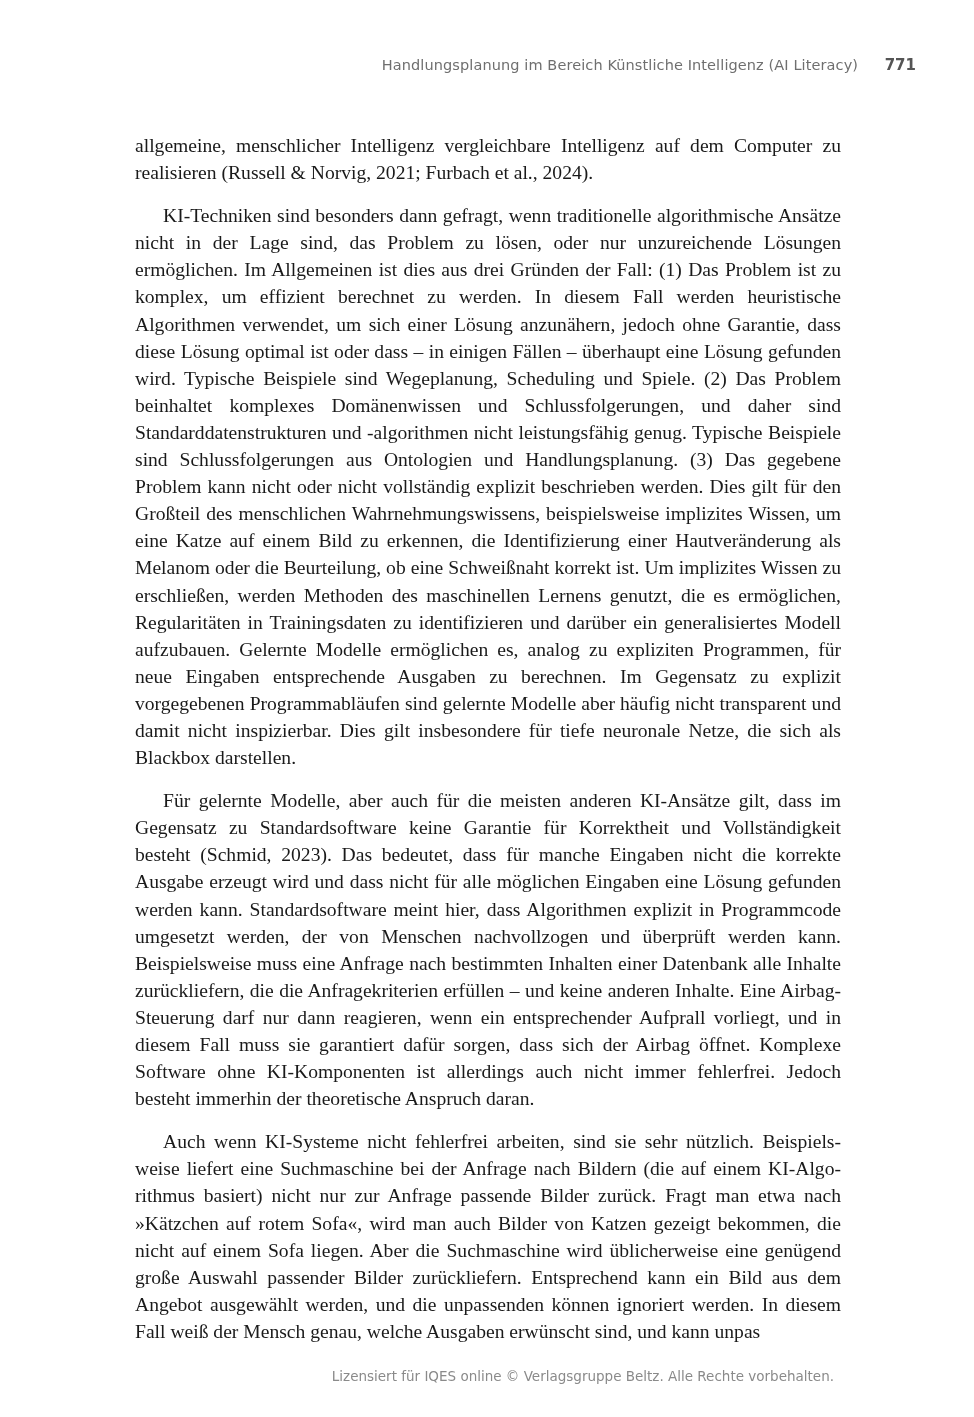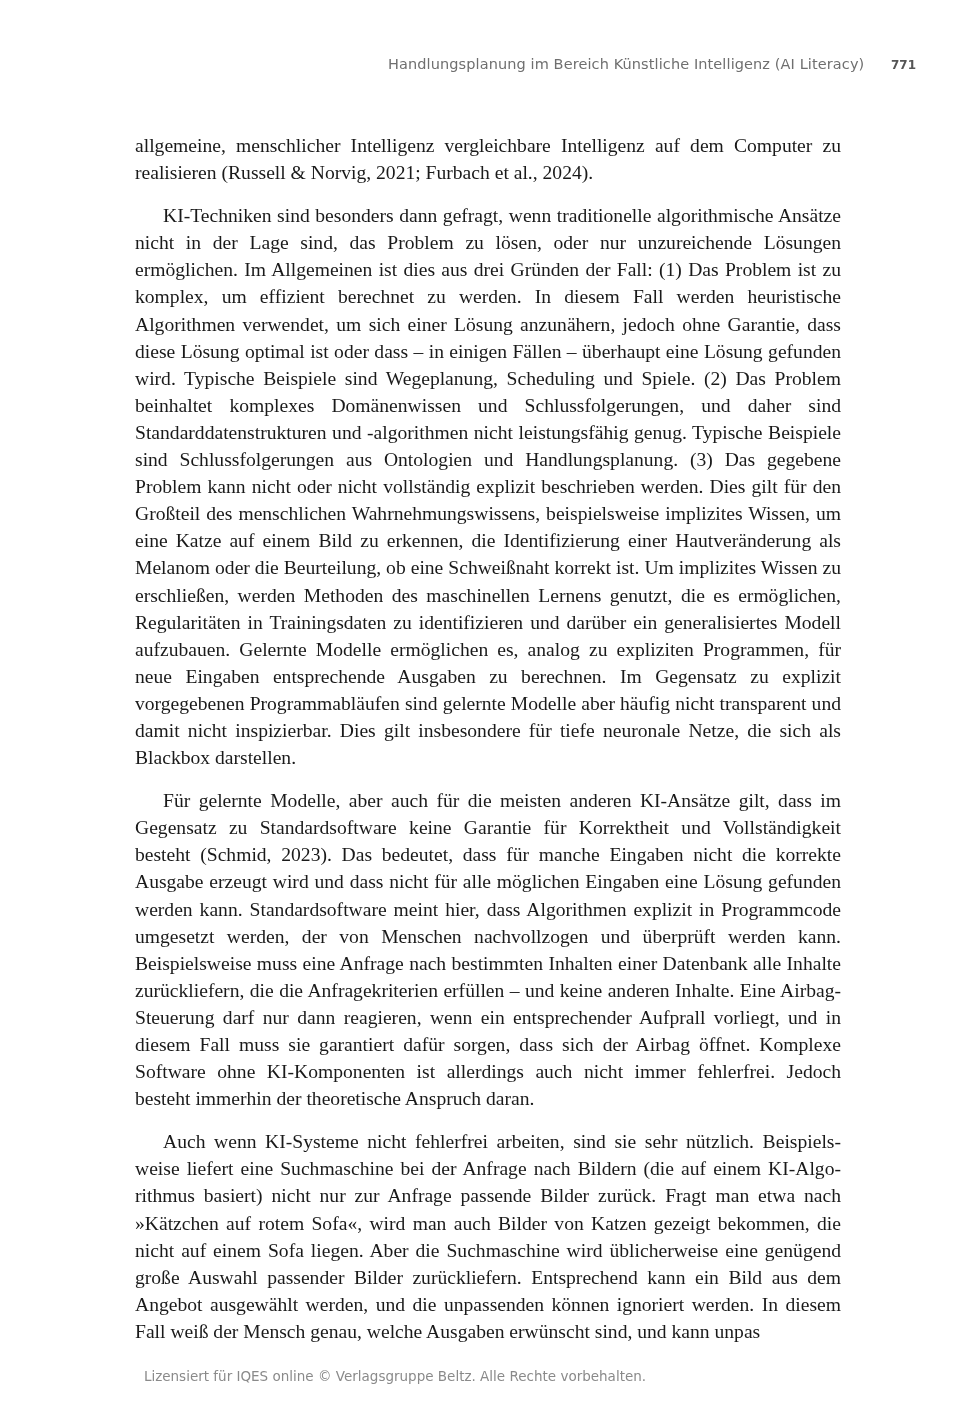--- a/index.html
+++ b/index.html
@@ -26,21 +26,21 @@
       white-space: nowrap;
     }
     .running-header .title {
       letter-spacing: 0.1px;
     }
     .running-header .page-number {
       display: inline-block;
       margin-left: 22px;
       font-weight: bold;
       color: #555555;
-      font-size: 12px;
+      font-size: 15px;
     }
     .body-text {
       position: absolute;
       top: 116px;
       left: 119px;
       width: 738px;
       font-family: "Liberation Serif", serif;
       font-size: 19.6px;
       line-height: 27.1px;
       text-align: justify;
@@ -50,24 +50,25 @@
       margin: 16px;
     }
     .body-text p.indent {
       text-indent: 28px;
     }
     .footer {
       position: absolute;
       top: 1368px;
       left: 0;
       width: 790px;
-      text-align: center;
+      text-align: right;
       font-family: "DejaVu Sans", sans-serif;
       font-size: 13.5px;
       color: #8a8a8a;
+      padding-left: 44px;
     }
   </style>
 </head>
 <body>
 
 <header class="running-header">
   <span class="title">Handlungsplanung im Bereich Künstliche Intelligenz (AI Literacy)</span>
   <span class="page-number">771</span>
 </header>
 

